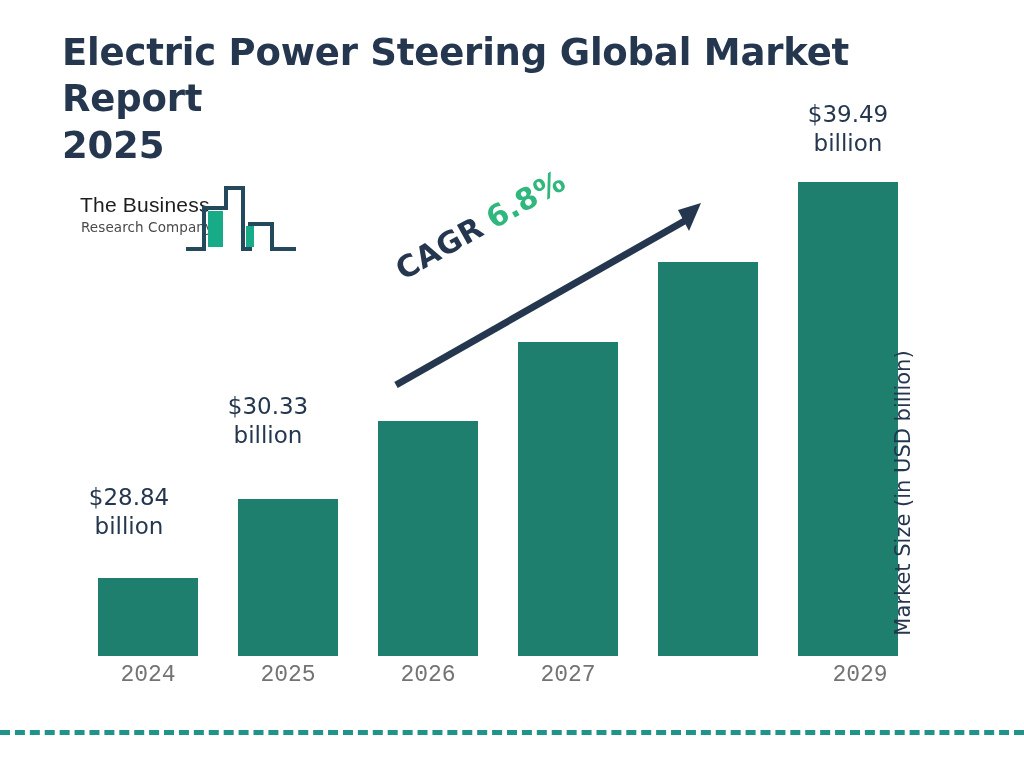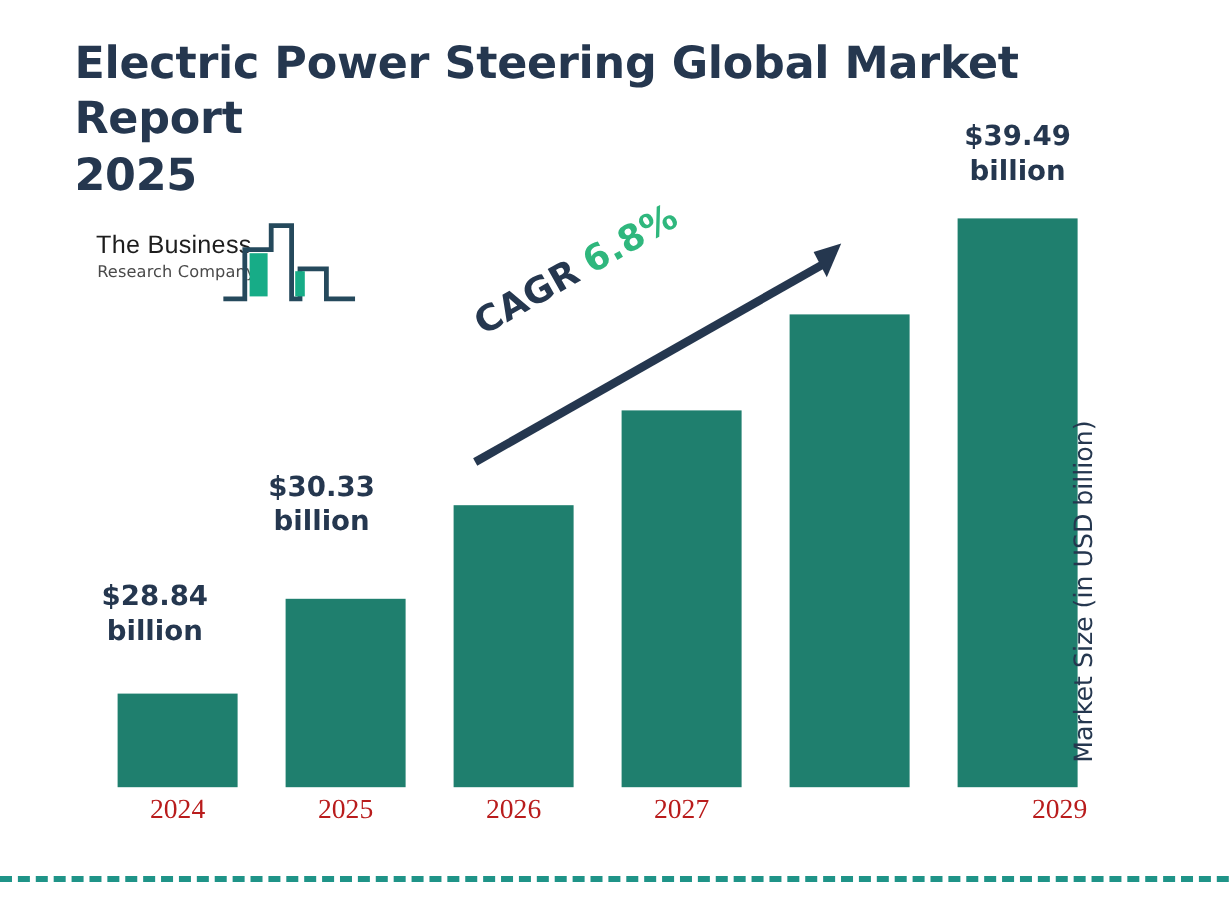--- a/index.html
+++ b/index.html
@@ -76,36 +76,36 @@
   
   .bar {
     position: absolute;
     background: #1f7f6e;
   }
 
   .bar-value {
     position: absolute;
     text-align: center;
     font-family: "DejaVu Sans", sans-serif;
-    font-weight: 700;
+    font-weight: 400;
     font-size: 23px;
     line-height: 1.28;
     color: #25374f;
     white-space: pre-line;
   }
 
   .x-tick {
     position: absolute;
     top: 662px;
     width: 140px;
     text-align: center;
-    font-family: Liberation Serif, serif;
+    font-family: Liberation Mono, monospace;
     font-size: 23px;
     font-weight: 400;
-    color: #b91c1c;
+    color: #737373;
   }
 
   
   #y-axis-label {
     position: absolute;
     left: 888px;
     top: 328px;
     width: 330px;
     transform: rotate(-90deg);
     transform-origin: 165px 165px;
@@ -184,21 +184,21 @@
 billion</div>
   <div class="bar-value" style="left:203px; top:392px; width:130px;">$30.33
 billion</div>
   <div class="bar-value" style="left:783px; top:100px; width:130px;">$39.49
 billion</div>
 
   <div class="x-tick" style="left:78px;">2024</div>
   <div class="x-tick" style="left:218px;">2025</div>
   <div class="x-tick" style="left:358px;">2026</div>
   <div class="x-tick" style="left:498px;">2027</div>
-  <div class="x-tick" style="left:766px;text-align:right;">2029</div>
+  <div class="x-tick" style="left:790px;">2029</div>
 
   <div id="y-axis-label">Market Size (in USD billion)</div>
 
   <svg id="cagr-arrow" width="1024" height="768" viewBox="0 0 1024 768">
     <line x1="396" y1="385" x2="688" y2="219" stroke="#25374f" stroke-width="7" stroke-linecap="butt"></line>
     <polygon points="701,203 678,210 689,231" fill="#25374f"></polygon>
   </svg>
 
   <div id="cagr-label">
     <span>CAGR</span><span id="cagr-value">6.8%</span>

